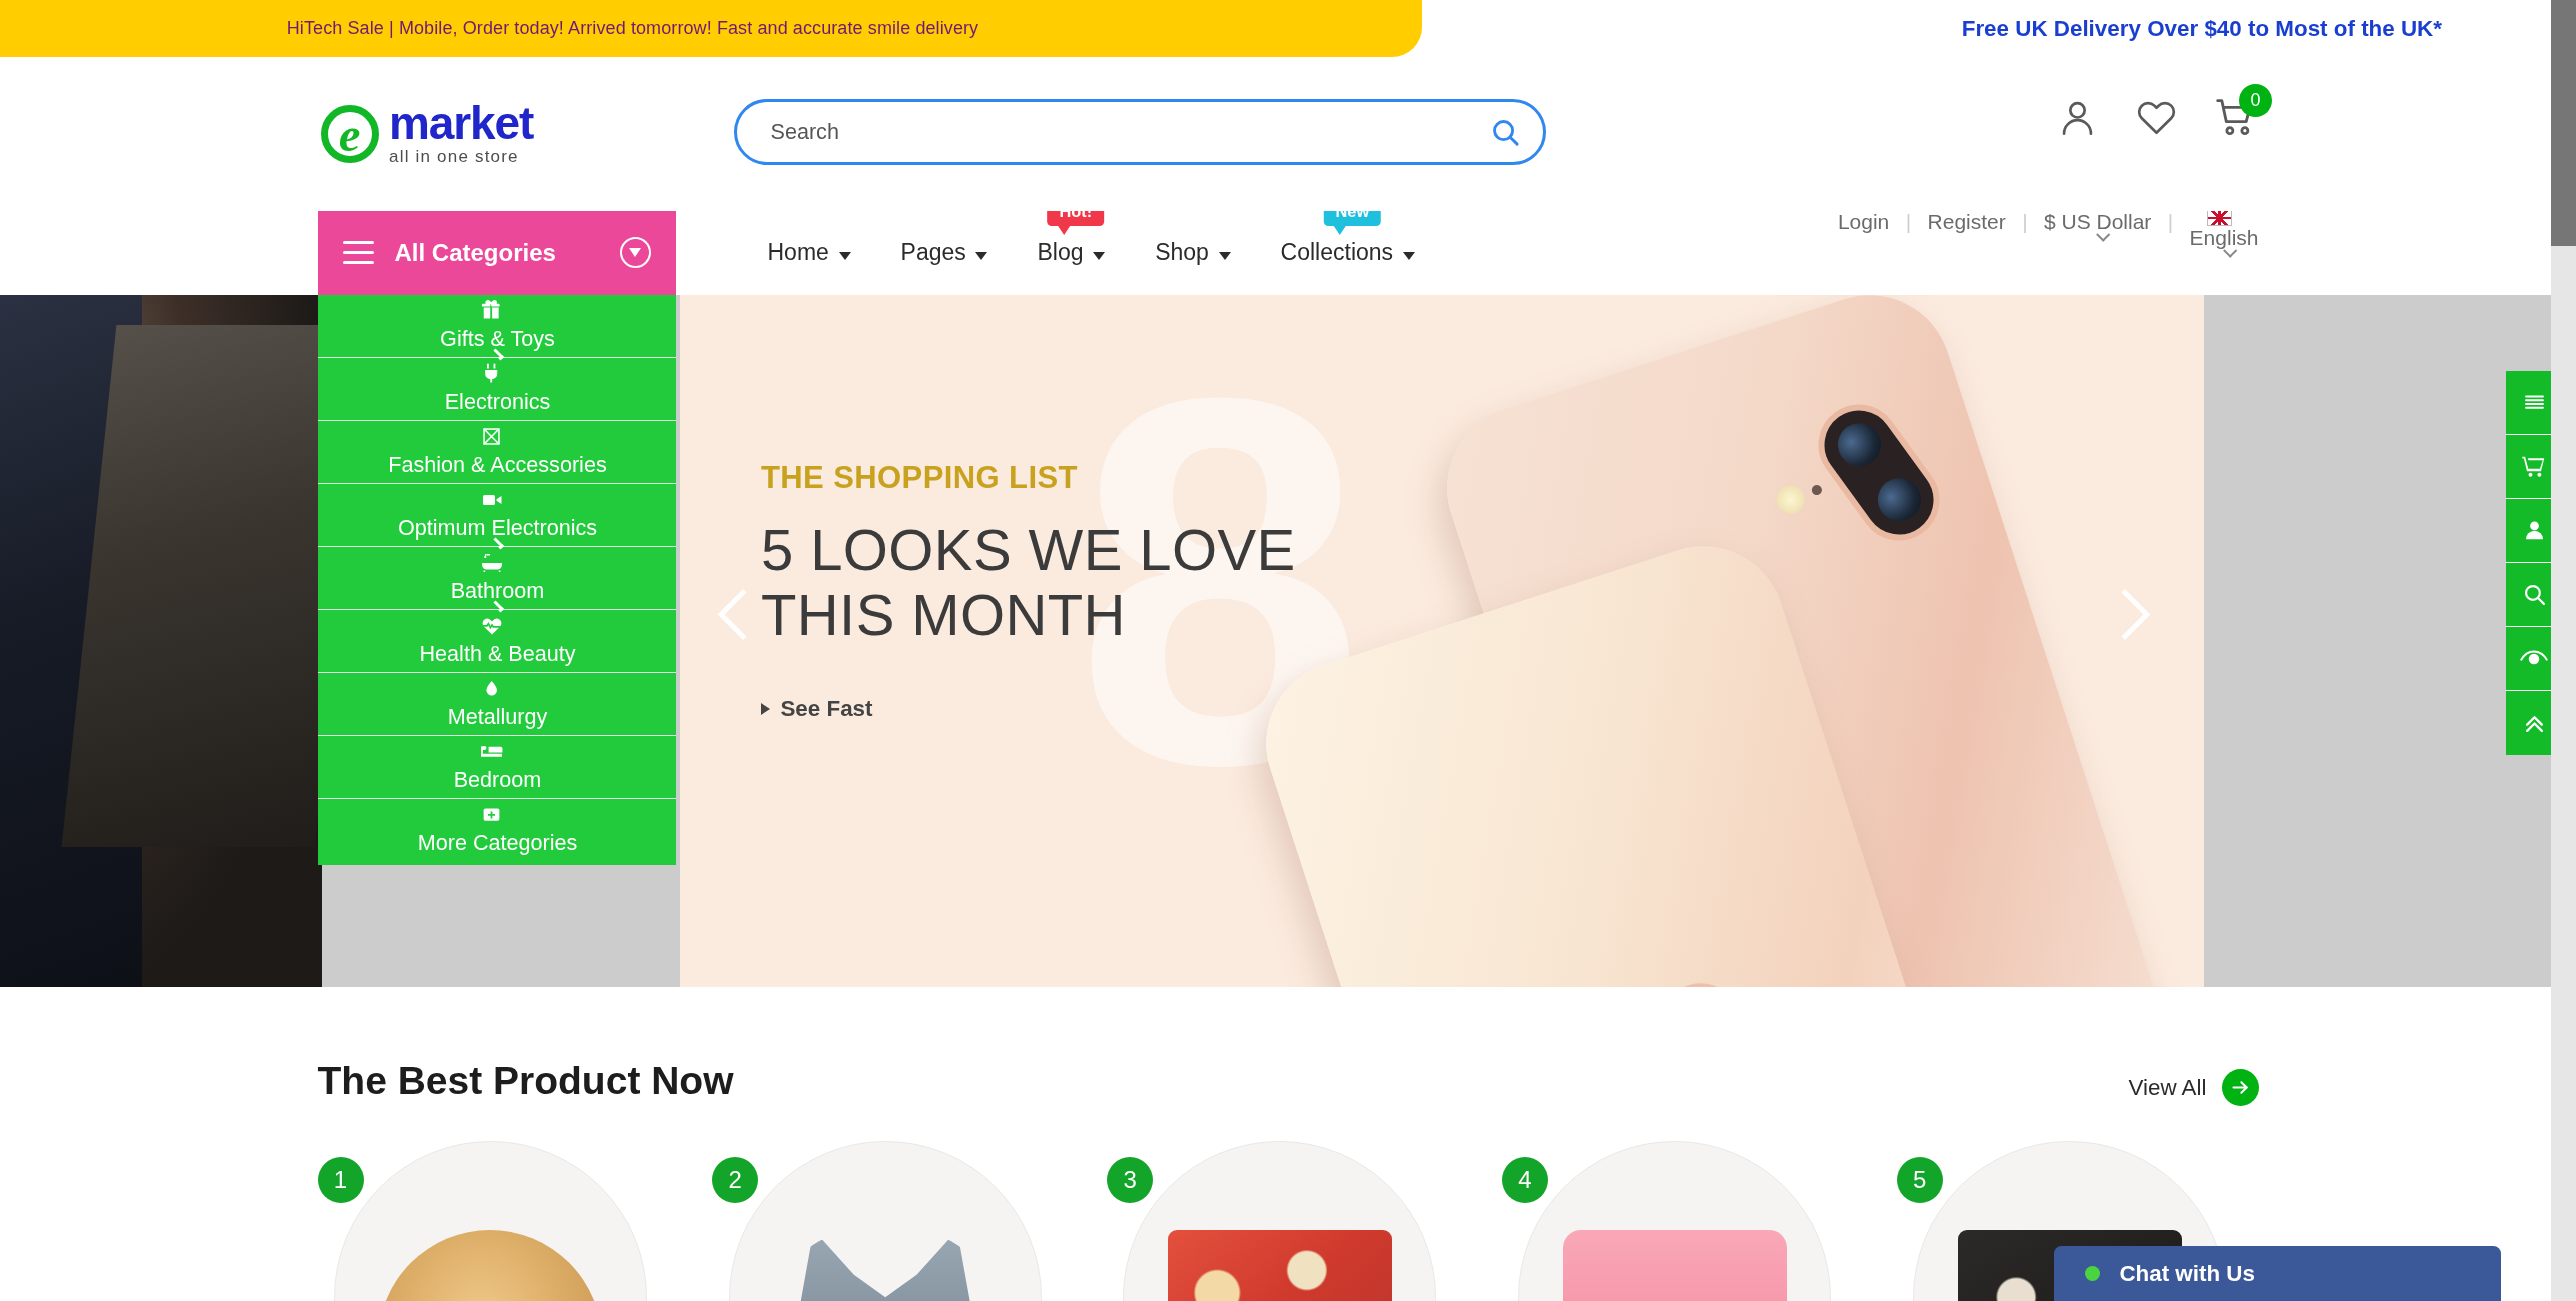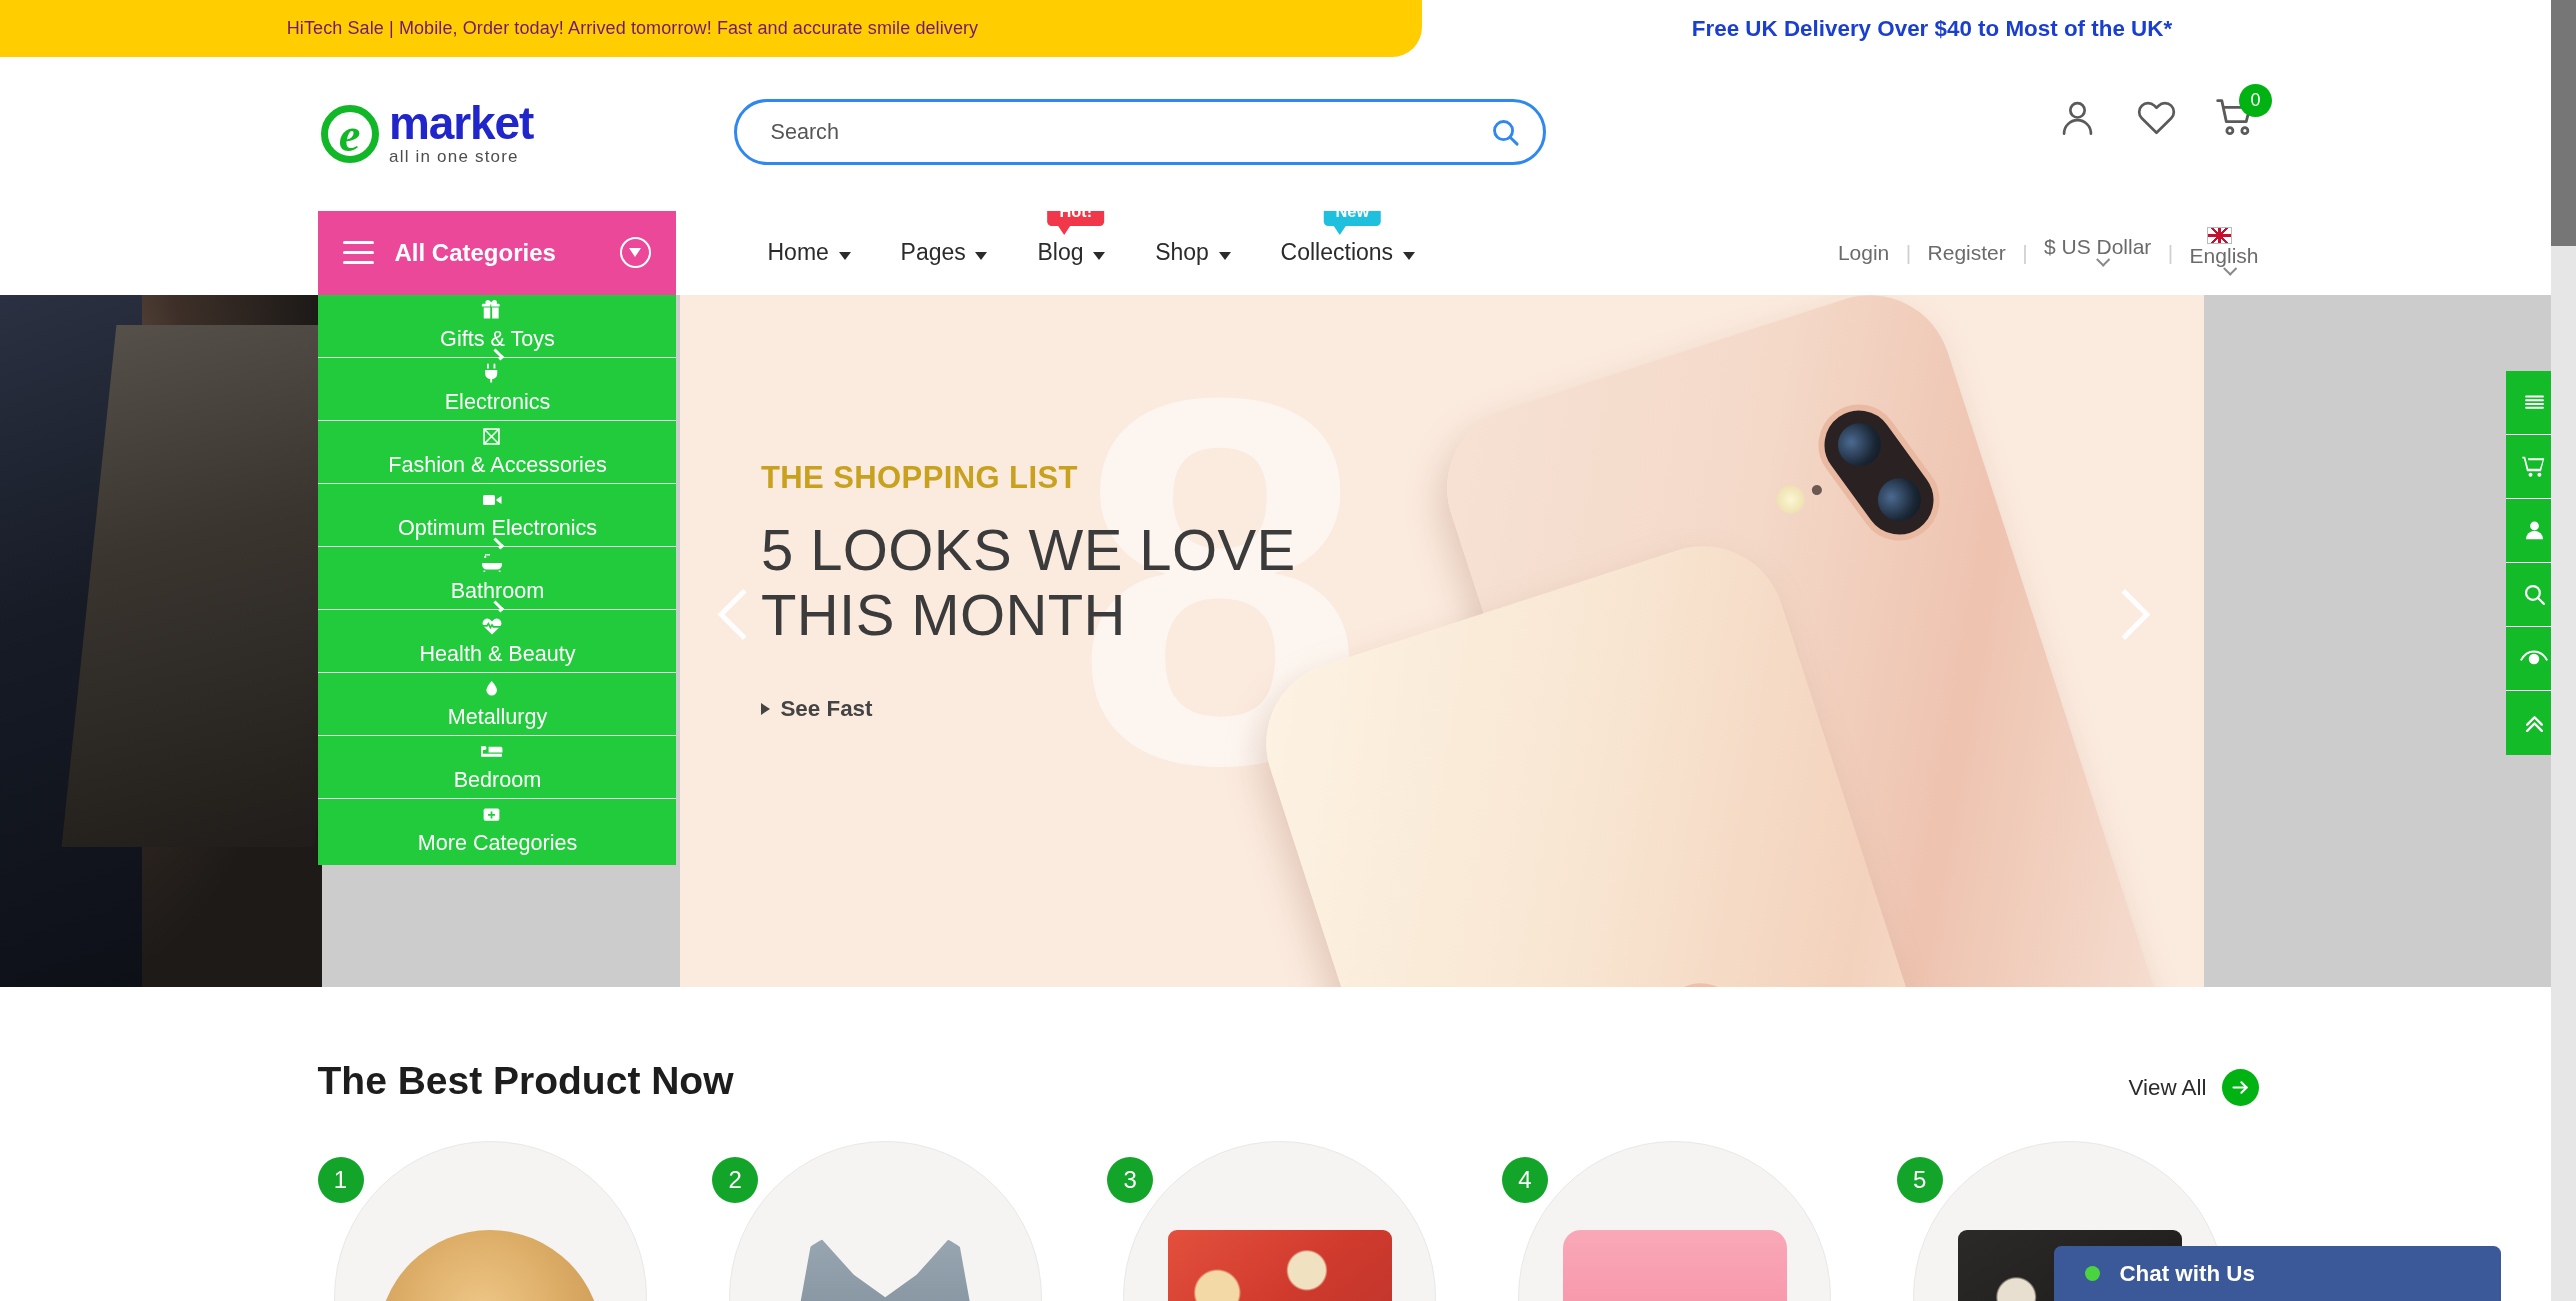--- a/index.html
+++ b/index.html
@@ -31,21 +31,21 @@
     display: flex; align-items: center; justify-content: center;
   }
   .topbar-yellow-text {
     font-size: 18px; color: #701a75; font-weight: 400;
     letter-spacing: 0.1px;
     padding-right: 157px;
   }
   .topbar-right {
     position: absolute; top: 0; right: 0;
     width: 1154px; height: 57px;
-    display: flex; align-items: center; justify-content: center;
+    display: flex; align-items: center; justify-content: flex-end;
   }
   .topbar-right-text {
     font-size: 22.4px; color: #1a3fd0; font-weight: 600;
     padding-right: 134px;
   }
 
   
   .header {
     position: absolute; top: 57px; left: 0;
     width: 2576px; height: 154px;
@@ -194,21 +194,21 @@
     border-left: 6px solid transparent; border-right: 6px solid transparent;
     border-top: 9.7px solid currentColor;
   }
   .badge-hot { background: #f1384a; color: #fff; }
   .badge-hot::after { border-top-color: #f1384a; }
   .badge-new { background: #1fc0dd; color: #fff; }
   .badge-new::after { border-top-color: #1fc0dd; }
 
   .nav-right {
     position: absolute; right: 0; top: 0; height: 85px;
-    display: flex; align-items: center; gap: 0;
+    display: flex; align-items: flex-start; gap: 0;
     font-size: 21px; color: #6b6b6b;
   }
   .nav-right a { color: #6b6b6b; text-decoration: none; cursor: pointer; }
   .nr-sep { margin: 0 16.4px; color: #cfcfcf; }
   .nr-item { display: flex; align-items: center; cursor: pointer; flex-direction: column; }
   .nr-caret {
     display: inline-block; margin-left: 12px;
     width: 10.4px; height: 10.4px;
     border-right: 2.2px solid #8a8a8a; border-bottom: 2.2px solid #8a8a8a;
     transform: rotate(45deg) translate(-3px,-3px);

